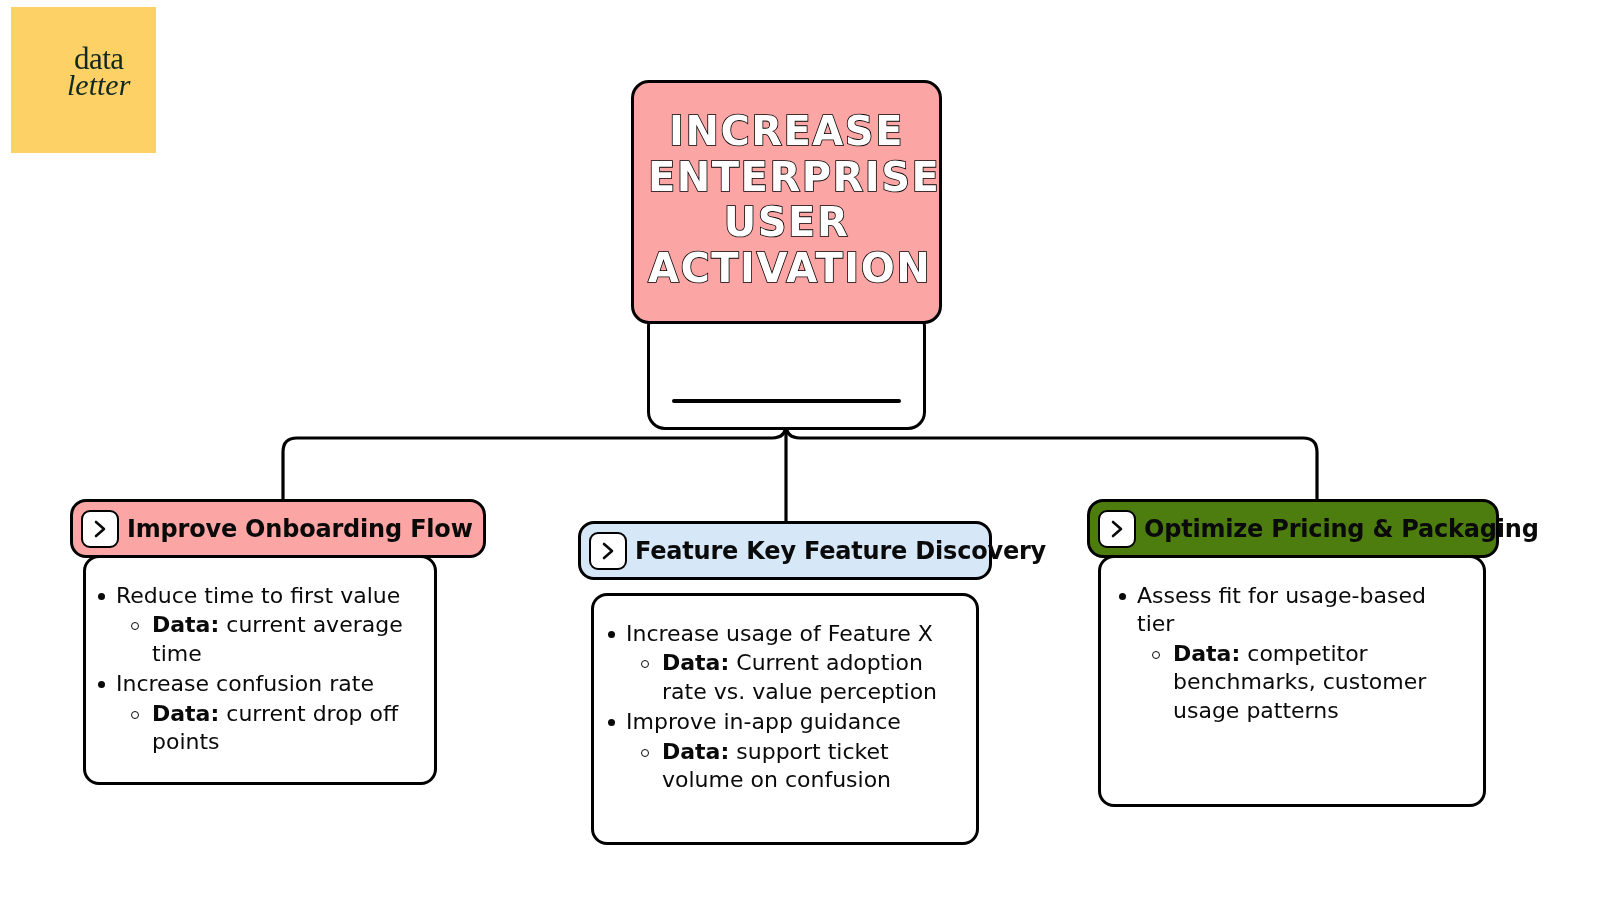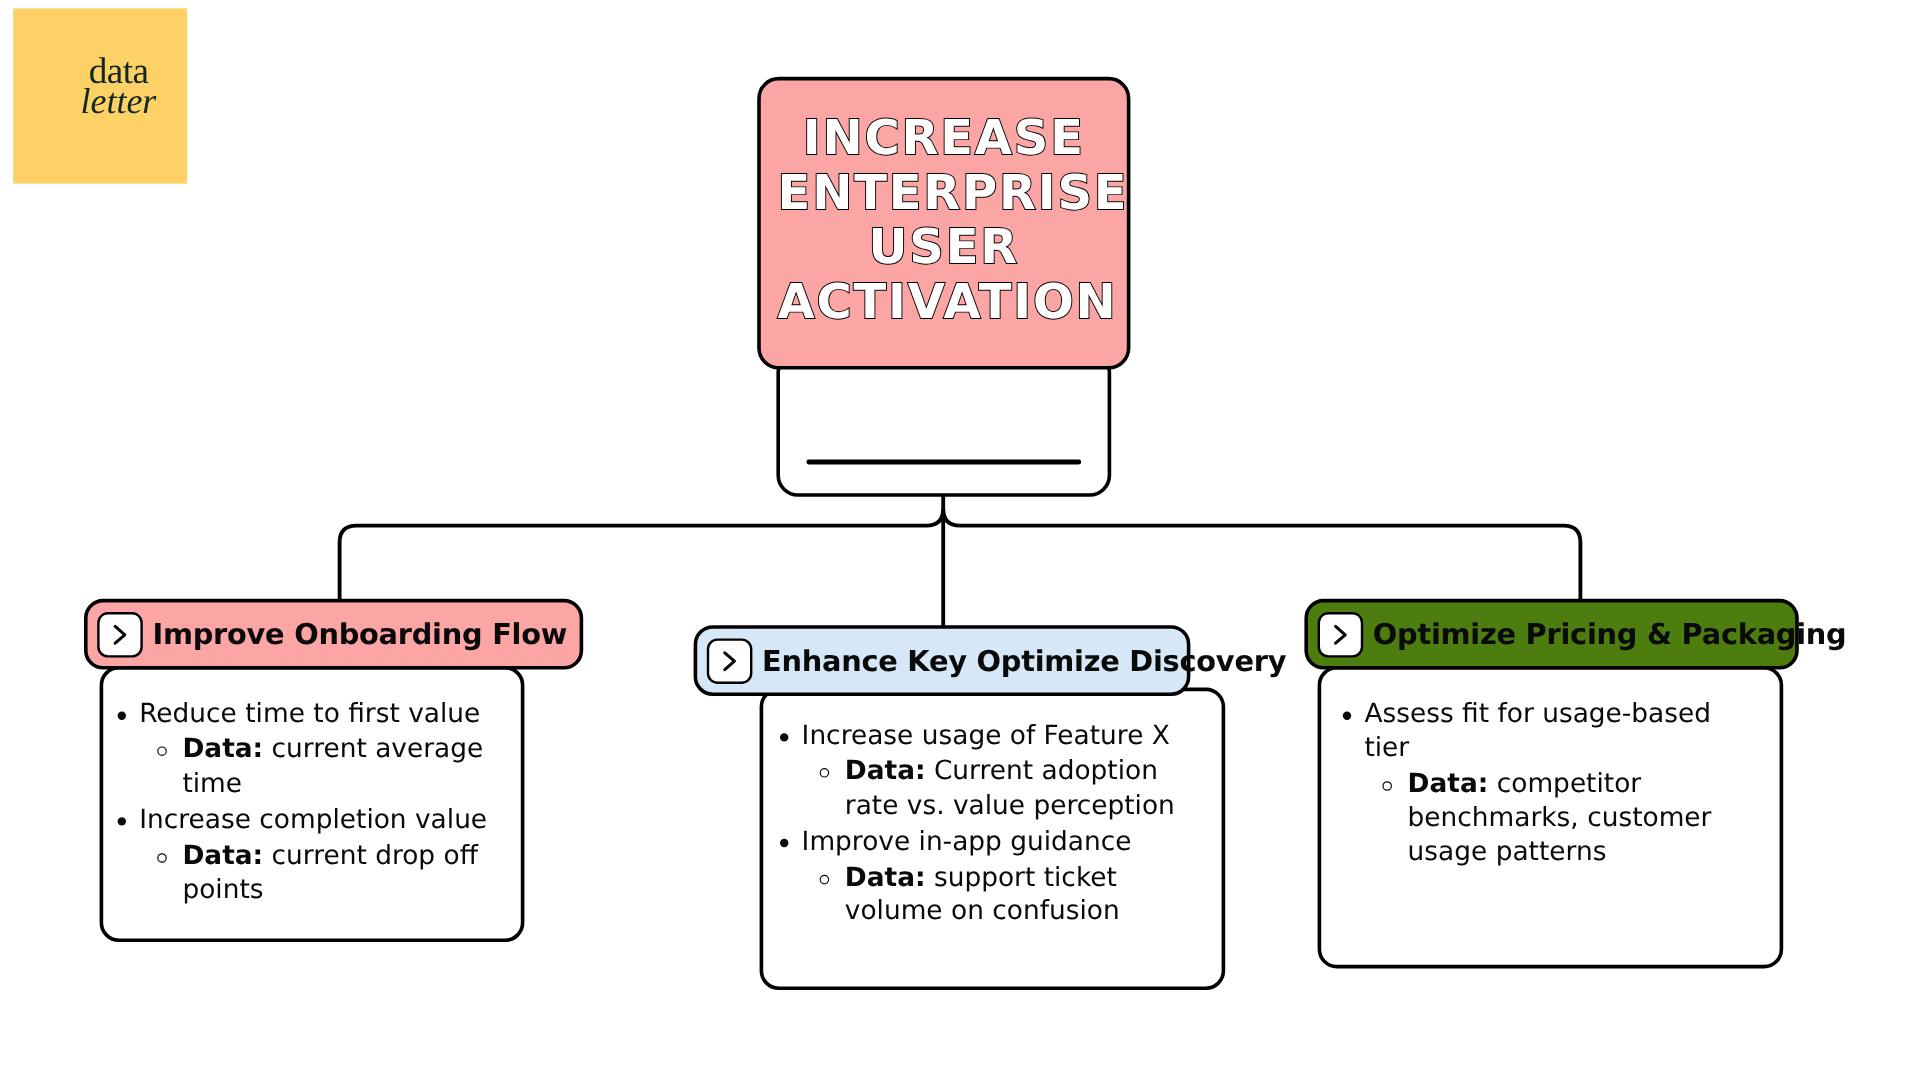--- a/index.html
+++ b/index.html
@@ -51,21 +51,21 @@
     left: 0; top: 0;
     width: 1600px;
     height: 900px;
     pointer-events: none;
   }
 
   
   .root-node {
     position: absolute;
     left: 631px;
-    top: 64px;
+    top: 80px;
     width: 311px;
   }
   .root-head {
     position: relative;
     z-index: 2;
     background: #FCA5A5;
     border: 3px solid #000000;
     border-radius: 18px;
     padding: 26px 14px 30px;
     text-align: center;
@@ -199,21 +199,21 @@
   .lvl2 b { font-weight: 700; }
 
   
   #node-onboarding { left: 70px; top: 499px; width: 416px; }
   #node-onboarding .node-head { background: #fca5a5; }
   #node-onboarding .node-body { left: 13px; top: 56px; width: 354px; height: 230px; padding: 24px 16px 0 8px; }
 
   
   #node-discovery { left: 578px; top: 521px; width: 414px; }
   #node-discovery .node-head { background: #D6E8F7; }
-  #node-discovery .node-body { left: 13px; top: 52px; width: 388px; height: 252px; padding: 24px 14px 0 10px; margin-left: 42px; }
+  #node-discovery .node-body { left: 13px; top: 72px; width: 388px; height: 252px; padding: 24px 14px 0 10px; }
 
   
   #node-pricing { left: 1087px; top: 499px; width: 412px; }
   #node-pricing .node-head { background: #4d7c0f; }
   #node-pricing .node-body { left: 11px; top: 56px; width: 388px; height: 252px; padding: 24px 22px 0 14px; }
 </style>
 </head>
 <body>
 
 <div class="logo">
@@ -254,21 +254,21 @@
       <li class="lvl1">
         <span>Reduce time to first value</span>
         <ul class="lvl2-wrap">
           <li class="lvl2">
             <b>Data:</b>
             <span>current average time</span>
           </li>
         </ul>
       </li>
       <li class="lvl1">
-        <span>Increase completion value</span>
+        <span>Increase confusion rate</span>
         <ul class="lvl2-wrap">
           <li class="lvl2">
             <b>Data:</b>
             <span>current drop off points</span>
           </li>
         </ul>
       </li>
     </ul>
   </div>
   <div class="node-head">
@@ -303,21 +303,21 @@
         </ul>
       </li>
     </ul>
   </div>
   <div class="node-head">
     <span class="chev-box">
       <svg width="17" height="20" viewBox="0 0 17 20" fill="none" stroke="#0a0a0a" stroke-width="2.6" stroke-linecap="round" stroke-linejoin="round">
         <polyline points="4,3 12,10 4,17"></polyline>
       </svg>
     </span>
-    <span class="node-title">Enhance Key Optimize Discovery</span>
+    <span class="node-title">Feature Key Feature Discovery</span>
   </div>
 </div>
 
 <div class="node" id="node-pricing">
   <div class="node-body">
     <ul class="node-list">
       <li class="lvl1">
         <span>Assess fit for usage-based tier</span>
         <ul class="lvl2-wrap">
           <li class="lvl2">

